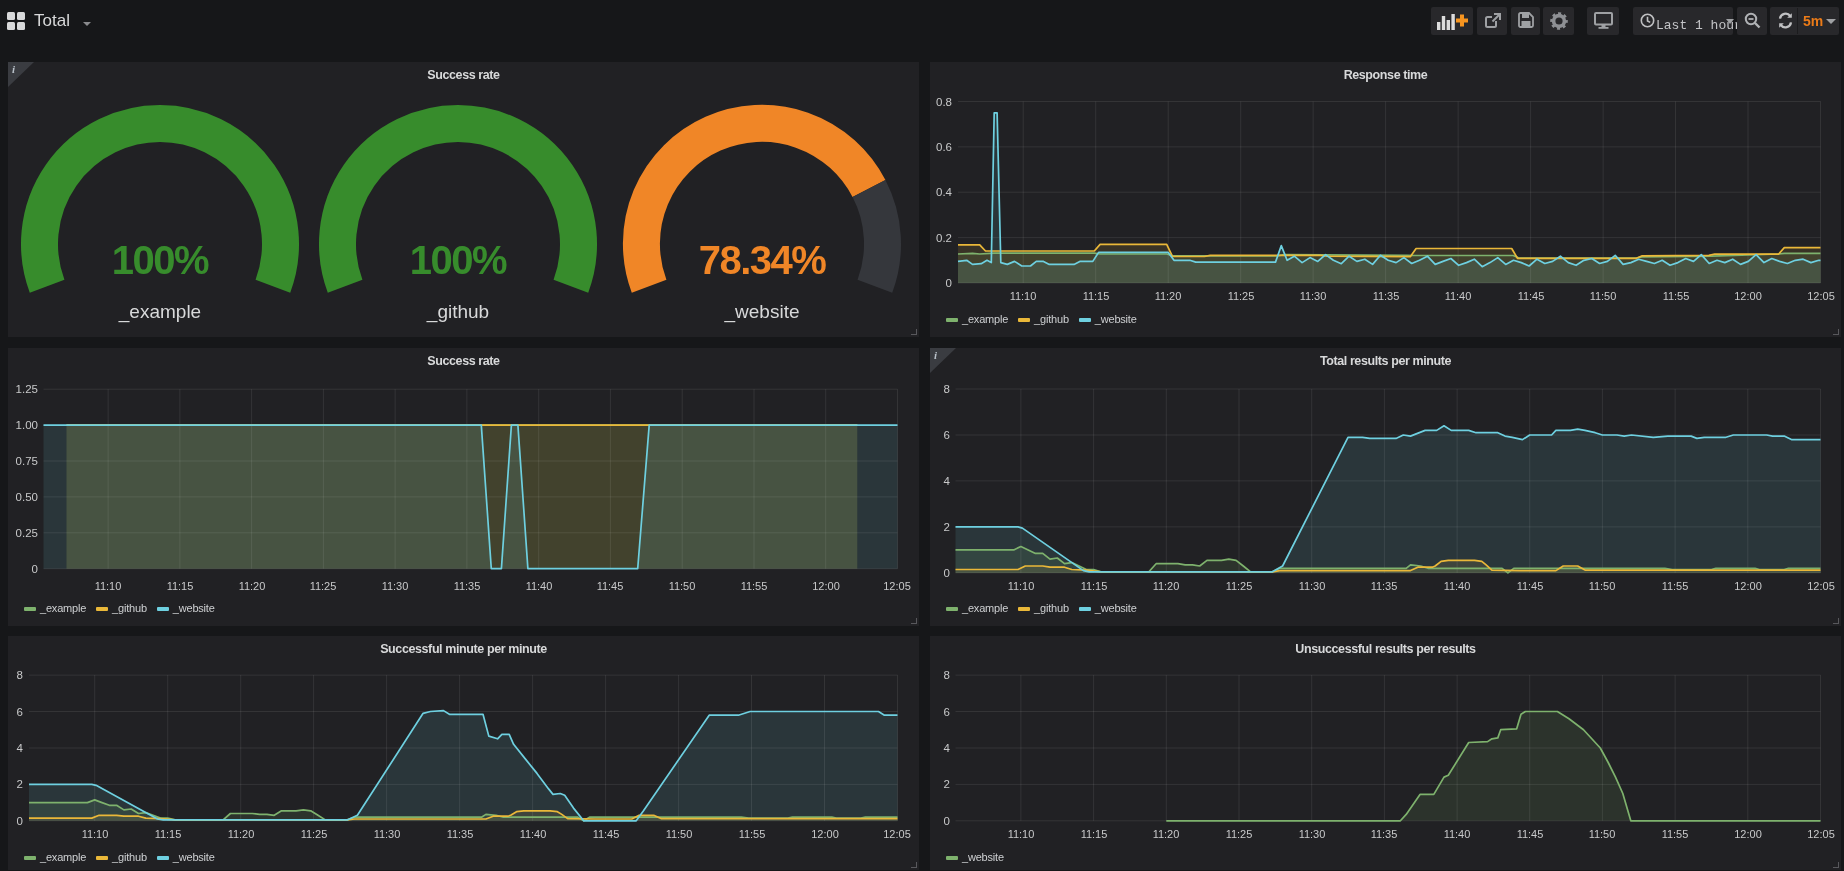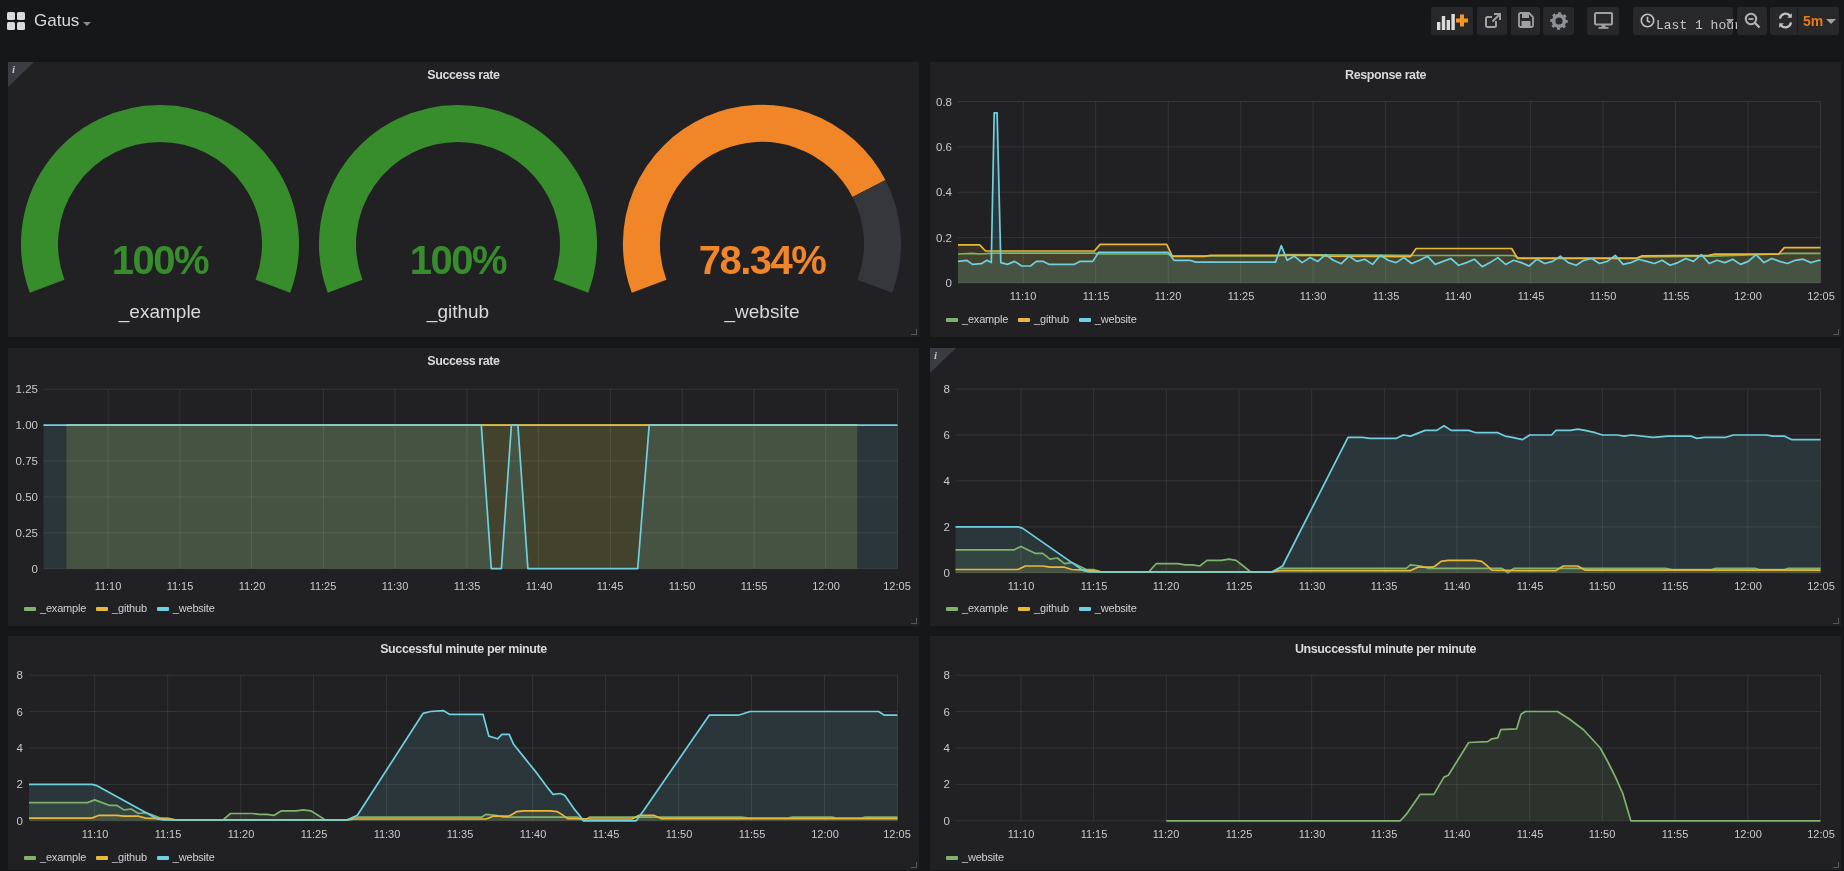--- a/index.html
+++ b/index.html
@@ -22,21 +22,21 @@
   border-radius:2px; }
 .navtxt { color:#c4c5c8; font-size:13px; }
 </style></head><body>
 
 <svg style="position:absolute;left:7px;top:12px" width="18" height="18">
     <rect x="0" y="0" width="8" height="8" rx="1.5" fill="#d8d9da"></rect>
     <rect x="10" y="0" width="8" height="8" rx="1.5" fill="#d8d9da"></rect>
     <rect x="0" y="10" width="8" height="8" rx="1.5" fill="#d8d9da"></rect>
     <rect x="10" y="10" width="8" height="8" rx="1.5" fill="#d8d9da"></rect>
   </svg>
-<div style="position:absolute;left:34px;top:11px;font-size:17px;color:#d8d9da;">Gatus</div>
+<div style="position:absolute;left:34px;top:11px;font-size:17px;color:#d8d9da;">Total</div>
 <div style="position:absolute;left:83px;top:22px;width:0;height:0;border-left:4px solid transparent;border-right:4px solid transparent;border-top:4.5px solid #8a8b8e;"></div>
 <div class="navbtn" style="left:1431px;width:42px;"></div>
 <svg style="position:absolute;left:1437px;top:11px" width="32" height="20">
 <rect x="0" y="11" width="3.4" height="8" fill="#dcdcdc"></rect>
 <rect x="4.8" y="5" width="3.4" height="14" fill="#dcdcdc"></rect>
 <rect x="9.6" y="9" width="3.4" height="10" fill="#dcdcdc"></rect>
 <rect x="14.4" y="3" width="3.4" height="16" fill="#dcdcdc"></rect>
 <path d="M22 9.5 h4 v-4 h4 v4 h4 v4 h-4 v4 h-4 v-4 h-4 z" fill="#f79520" transform="translate(-3,-2)"></path>
 </svg>
 <div class="navbtn" style="left:1477px;width:30px;"></div>
@@ -97,21 +97,21 @@
 <text x="458" y="274" text-anchor="middle" font-size="40" font-weight="bold" letter-spacing="-1.5" fill="#378C2C">100%</text>
 <text x="458" y="318" text-anchor="middle" font-size="19" fill="#d8d9da">_github</text>
 <path d="M649.1 286.2 A120.5 120.5 0 0 1 869.0 188.6" fill="none" stroke="#F08627" stroke-width="37"></path>
 <path d="M869.0 188.6 A120.5 120.5 0 0 1 874.9 286.2" fill="none" stroke="#35373C" stroke-width="37"></path>
 <text x="762" y="274" text-anchor="middle" font-size="40" font-weight="bold" letter-spacing="-1.5" fill="#F08627">78.34%</text>
 <text x="762" y="318" text-anchor="middle" font-size="19" fill="#d8d9da">_website</text>
 </svg>
 <div class="handle"></div>
 </div>
 <div class="panel" style="left:930px;top:62px;width:911px;height:275px;">
-<div class="ptitle" style="width:911px;">Response rate</div>
+<div class="ptitle" style="width:911px;">Response time</div>
 <svg class="plotsvg" width="911" height="275" viewBox="930 62 911 275">
       <path d="M958.0 254.0L972.5 253.3L979.7 254.0L994.2 253.1L1094.3 253.1L1100.1 254.0L1166.7 254.0L1172.5 255.8L1276.9 255.8L1284.2 254.6L1407.4 255.3L1414.6 255.5L1513.2 255.5L1519.0 258.0L1636.4 258.0L1642.2 256.9L1711.8 256.2L1778.5 254.0L1784.3 253.3L1820.5 253.3L1820.5 283.0 L958.0 283.0 Z" fill="#7EB26D" fill-opacity="0.12" stroke="none"></path>
 <path d="M958.0 244.9L979.7 244.9L985.5 251.0L1094.3 251.0L1100.1 244.4L1166.7 244.4L1172.5 256.5L1204.4 256.5L1210.2 255.3L1320.4 255.3L1327.6 256.2L1410.3 256.7L1416.1 248.5L1511.7 248.5L1517.5 258.3L1636.4 258.3L1642.2 255.8L1708.9 255.3L1714.7 254.2L1778.5 254.2L1784.3 247.6L1820.5 247.6L1820.5 283.0 L958.0 283.0 Z" fill="#EAB839" fill-opacity="0.12" stroke="none"></path>
 <path d="M958.0 261.4L966.7 260.3L972.5 264.4L981.2 263.7L987.0 260.3L991.3 262.6L994.2 112.8L997.1 112.8L1000.8 262.6L1007.3 264.4L1014.5 261.4L1021.8 266.0L1030.5 266.0L1036.3 261.4L1043.5 261.4L1049.3 264.4L1074.0 264.4L1079.8 261.4L1092.8 261.4L1098.6 252.4L1168.2 252.4L1174.0 260.3L1189.9 260.3L1195.7 262.1L1275.5 262.1L1281.3 245.6L1287.1 260.3L1294.3 256.2L1302.1 262.6L1310.0 257.6L1317.8 261.4L1325.6 254.6L1333.4 260.3L1341.3 263.7L1349.1 256.2L1356.9 261.4L1364.8 259.2L1372.6 264.4L1380.4 255.3L1388.2 260.3L1396.1 262.6L1403.9 257.6L1411.7 263.5L1419.5 260.3L1427.4 256.2L1435.2 264.4L1443.0 261.4L1450.9 258.5L1458.7 265.3L1466.5 262.6L1474.3 259.2L1482.2 266.7L1490.0 262.6L1497.8 257.6L1505.7 264.4L1513.5 260.3L1521.3 262.6L1529.1 266.0L1537.0 259.2L1544.8 263.5L1552.6 261.4L1560.4 256.2L1568.3 262.6L1576.1 265.3L1583.9 260.3L1591.8 258.5L1599.6 263.5L1607.4 261.4L1615.2 255.3L1623.1 264.4L1630.9 262.6L1638.7 259.2L1646.6 261.4L1654.4 263.5L1662.2 260.3L1670.0 265.3L1677.9 262.6L1685.7 258.5L1693.5 261.4L1701.3 254.6L1709.2 263.5L1717.0 260.3L1724.8 262.6L1732.7 259.2L1740.5 264.4L1748.3 261.4L1756.1 254.6L1764.0 262.6L1771.8 258.5L1779.6 261.4L1787.4 263.5L1795.3 260.3L1803.1 259.2L1810.9 262.6L1818.8 260.3L1820.5 260.3L1820.5 283.0 L958.0 283.0 Z" fill="#6ED0E0" fill-opacity="0.12" stroke="none"></path>
       <line x1="958.0" y1="101.5" x2="1820.5" y2="101.5" stroke="rgba(255,255,255,0.085)" stroke-width="1"></line>
 <line x1="958.0" y1="146.9" x2="1820.5" y2="146.9" stroke="rgba(255,255,255,0.085)" stroke-width="1"></line>
 <line x1="958.0" y1="192.2" x2="1820.5" y2="192.2" stroke="rgba(255,255,255,0.085)" stroke-width="1"></line>
 <line x1="958.0" y1="237.6" x2="1820.5" y2="237.6" stroke="rgba(255,255,255,0.085)" stroke-width="1"></line>
 <line x1="958.0" y1="283.0" x2="1820.5" y2="283.0" stroke="rgba(255,255,255,0.085)" stroke-width="1"></line>
 <line x1="1023.2" y1="101.5" x2="1023.2" y2="283.0" stroke="rgba(255,255,255,0.085)" stroke-width="1"></line>
@@ -209,20 +209,21 @@
       <span class="ldash" style="background:#EAB839"></span>
       <span class="llab">_github</span>
       <span class="ldash" style="background:#6ED0E0"></span>
       <span class="llab">_website</span>
     </div>
 <div class="handle"></div>
 </div>
 <div class="panel" style="left:930px;top:347.5px;width:911px;height:278px;">
 <div class="corner"></div>
     <div class="cinfo">i</div>
+<div class="ptitle" style="width:911px;">Total results per minute</div>
 <svg class="plotsvg" width="911" height="278" viewBox="930 347.5 911 278">
       <path d="M955.5 549.4L1013.7 549.4L1020.9 546.0L1028.2 549.4L1035.5 552.9L1042.7 552.9L1050.0 558.6L1057.3 557.5L1064.5 563.2L1071.8 562.1L1079.1 565.5L1086.3 569.0L1093.6 569.0L1100.9 571.3L1148.9 571.3L1156.1 563.2L1177.9 563.2L1185.2 564.4L1192.5 564.4L1199.7 565.5L1207.0 559.8L1221.5 559.8L1228.8 558.6L1236.1 559.8L1243.3 565.5L1250.6 571.3L1272.4 571.3L1279.7 567.8L1406.2 567.8L1410.5 564.4L1420.7 565.5L1428.0 567.8L1502.1 567.8L1507.9 572.4L1513.8 567.8L1664.9 567.8L1672.2 569.0L1711.5 569.0L1715.8 567.8L1755.1 567.8L1759.4 569.0L1784.2 569.0L1788.5 567.8L1820.5 567.8L1820.5 572.4 L955.5 572.4 Z" fill="#7EB26D" fill-opacity="0.12" stroke="none"></path>
 <path d="M955.5 569.0L1018.0 569.0L1025.3 565.5L1042.7 565.5L1050.0 566.7L1064.5 566.7L1071.8 569.0L1086.3 569.6L1100.9 571.3L1272.4 571.3L1279.7 570.1L1410.5 570.1L1417.8 566.7L1432.3 566.7L1435.2 565.5L1441.1 560.9L1448.3 559.8L1474.5 559.8L1481.8 560.9L1486.1 564.4L1491.9 569.6L1519.6 570.1L1555.9 570.1L1563.2 565.5L1577.7 565.5L1585.0 569.6L1820.5 569.6L1820.5 572.4 L955.5 572.4 Z" fill="#EAB839" fill-opacity="0.12" stroke="none"></path>
 <path d="M955.5 526.4L1018.0 526.4L1022.4 527.6L1083.4 570.1L1089.2 571.3L1272.4 571.3L1282.6 565.5L1348.0 436.8L1362.6 436.8L1369.8 437.9L1396.0 437.9L1403.3 434.5L1410.5 435.6L1425.1 429.9L1436.7 429.9L1444.0 425.3L1451.2 429.9L1468.7 429.9L1476.0 432.2L1497.8 432.2L1505.0 435.6L1512.3 436.8L1522.5 439.1L1529.7 434.5L1551.6 434.5L1555.9 429.9L1570.4 429.9L1577.7 428.7L1585.0 429.9L1595.2 432.2L1602.4 434.5L1617.0 434.5L1624.2 435.6L1631.5 434.5L1653.3 436.8L1667.9 435.6L1691.1 435.6L1696.9 437.9L1704.2 436.8L1726.0 436.8L1733.3 434.5L1766.7 434.5L1772.5 435.6L1784.2 435.6L1791.4 439.1L1820.5 439.1L1820.5 572.4 L955.5 572.4 Z" fill="#6ED0E0" fill-opacity="0.12" stroke="none"></path>
       <line x1="955.5" y1="388.5" x2="1820.5" y2="388.5" stroke="rgba(255,255,255,0.085)" stroke-width="1"></line>
 <line x1="955.5" y1="434.5" x2="1820.5" y2="434.5" stroke="rgba(255,255,255,0.085)" stroke-width="1"></line>
 <line x1="955.5" y1="480.4" x2="1820.5" y2="480.4" stroke="rgba(255,255,255,0.085)" stroke-width="1"></line>
 <line x1="955.5" y1="526.4" x2="1820.5" y2="526.4" stroke="rgba(255,255,255,0.085)" stroke-width="1"></line>
 <line x1="955.5" y1="572.4" x2="1820.5" y2="572.4" stroke="rgba(255,255,255,0.085)" stroke-width="1"></line>
 <line x1="1020.9" y1="388.5" x2="1020.9" y2="572.4" stroke="rgba(255,255,255,0.085)" stroke-width="1"></line>
@@ -316,21 +317,21 @@
       <span class="ldash" style="background:#7EB26D"></span>
       <span class="llab">_example</span>
       <span class="ldash" style="background:#EAB839"></span>
       <span class="llab">_github</span>
       <span class="ldash" style="background:#6ED0E0"></span>
       <span class="llab">_website</span>
     </div>
 <div class="handle"></div>
 </div>
 <div class="panel" style="left:930px;top:636px;width:911px;height:233.5px;">
-<div class="ptitle" style="width:911px;">Unsuccessful minute per minute</div>
+<div class="ptitle" style="width:911px;">Unsuccessful results per results</div>
 <svg class="plotsvg" width="911" height="233.5" viewBox="930 636 911 233.5">
       <path d="M1166.3 820.8L1400.4 820.8L1406.2 814.4L1420.0 794.4L1433.8 794.4L1444.0 777.1L1448.3 775.3L1468.7 742.5L1487.6 741.6L1491.9 738.8L1497.8 737.9L1500.7 729.7L1516.7 728.8L1521.0 714.3L1525.4 711.5L1557.4 711.5L1569.0 718.8L1583.5 729.7L1600.3 748.0L1608.2 762.5L1615.5 777.1L1622.8 793.5L1630.8 820.8L1820.5 820.8L1820.5 820.8 L1166.3 820.8 Z" fill="#7EB26D" fill-opacity="0.12" stroke="none"></path>
       <line x1="955.5" y1="675.1" x2="1820.5" y2="675.1" stroke="rgba(255,255,255,0.085)" stroke-width="1"></line>
 <line x1="955.5" y1="711.5" x2="1820.5" y2="711.5" stroke="rgba(255,255,255,0.085)" stroke-width="1"></line>
 <line x1="955.5" y1="748.0" x2="1820.5" y2="748.0" stroke="rgba(255,255,255,0.085)" stroke-width="1"></line>
 <line x1="955.5" y1="784.4" x2="1820.5" y2="784.4" stroke="rgba(255,255,255,0.085)" stroke-width="1"></line>
 <line x1="955.5" y1="820.8" x2="1820.5" y2="820.8" stroke="rgba(255,255,255,0.085)" stroke-width="1"></line>
 <line x1="1020.9" y1="675.1" x2="1020.9" y2="820.8" stroke="rgba(255,255,255,0.085)" stroke-width="1"></line>
 <line x1="1093.6" y1="675.1" x2="1093.6" y2="820.8" stroke="rgba(255,255,255,0.085)" stroke-width="1"></line>
 <line x1="1166.3" y1="675.1" x2="1166.3" y2="820.8" stroke="rgba(255,255,255,0.085)" stroke-width="1"></line>

